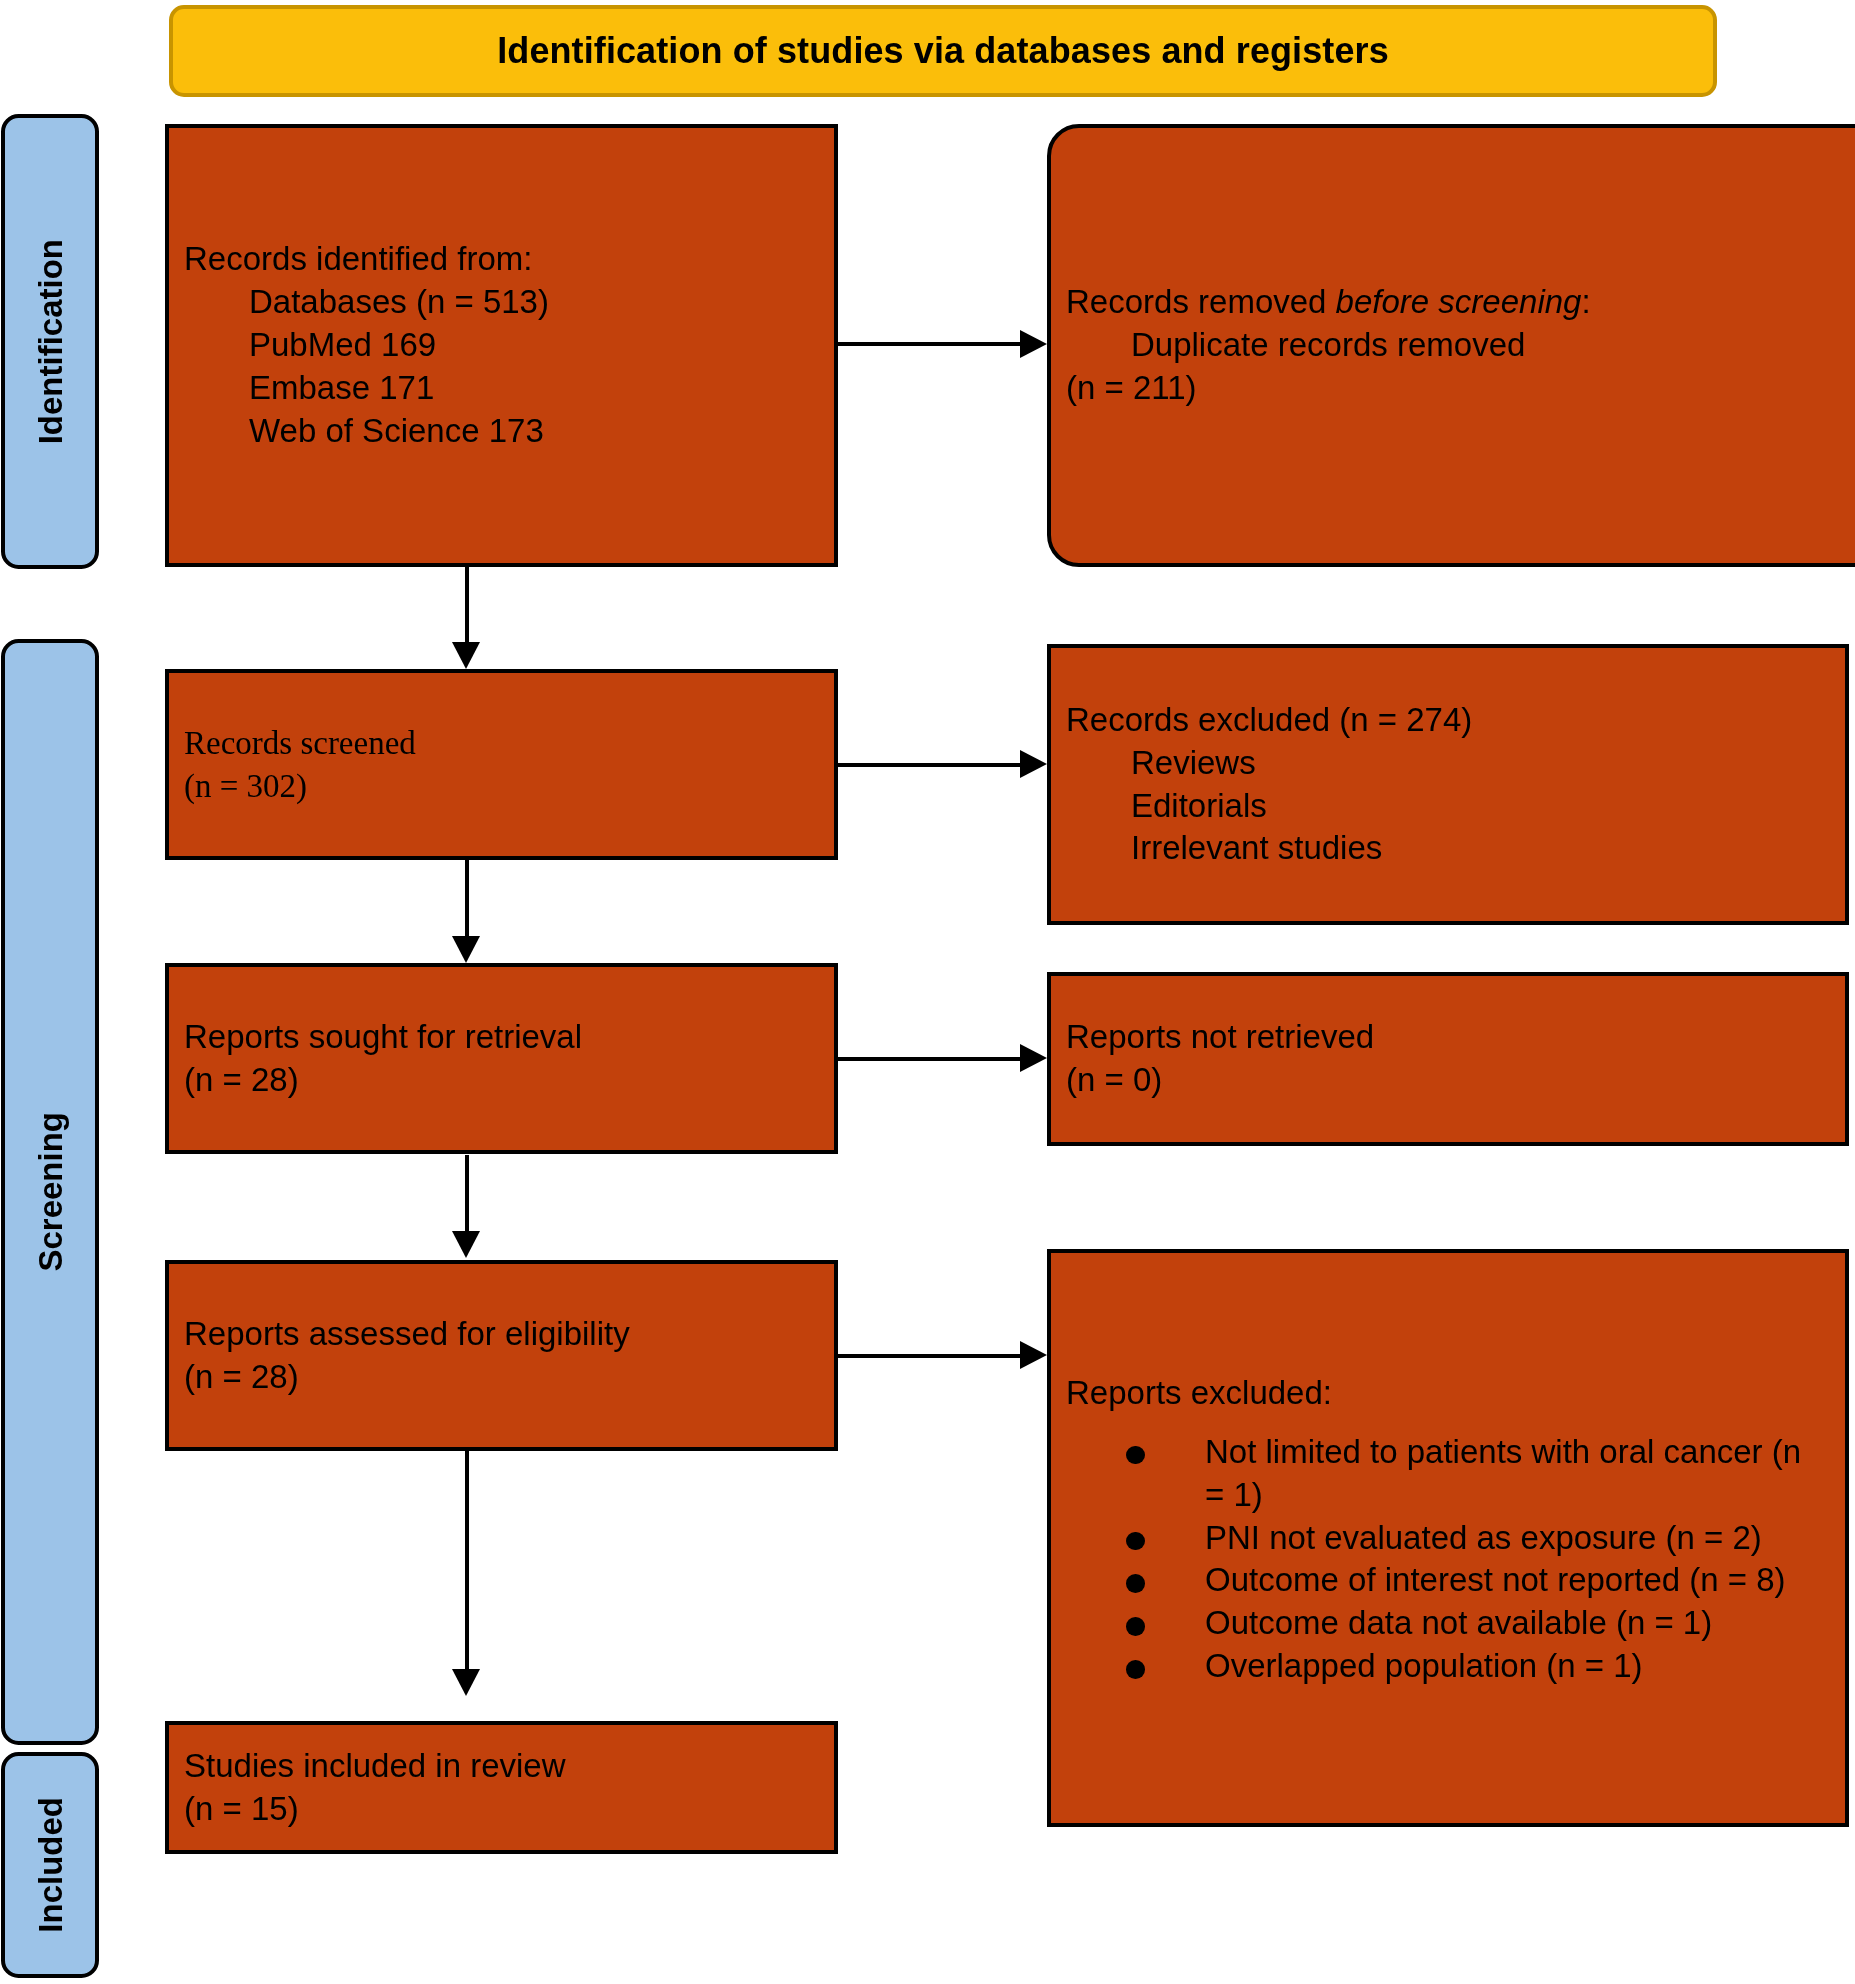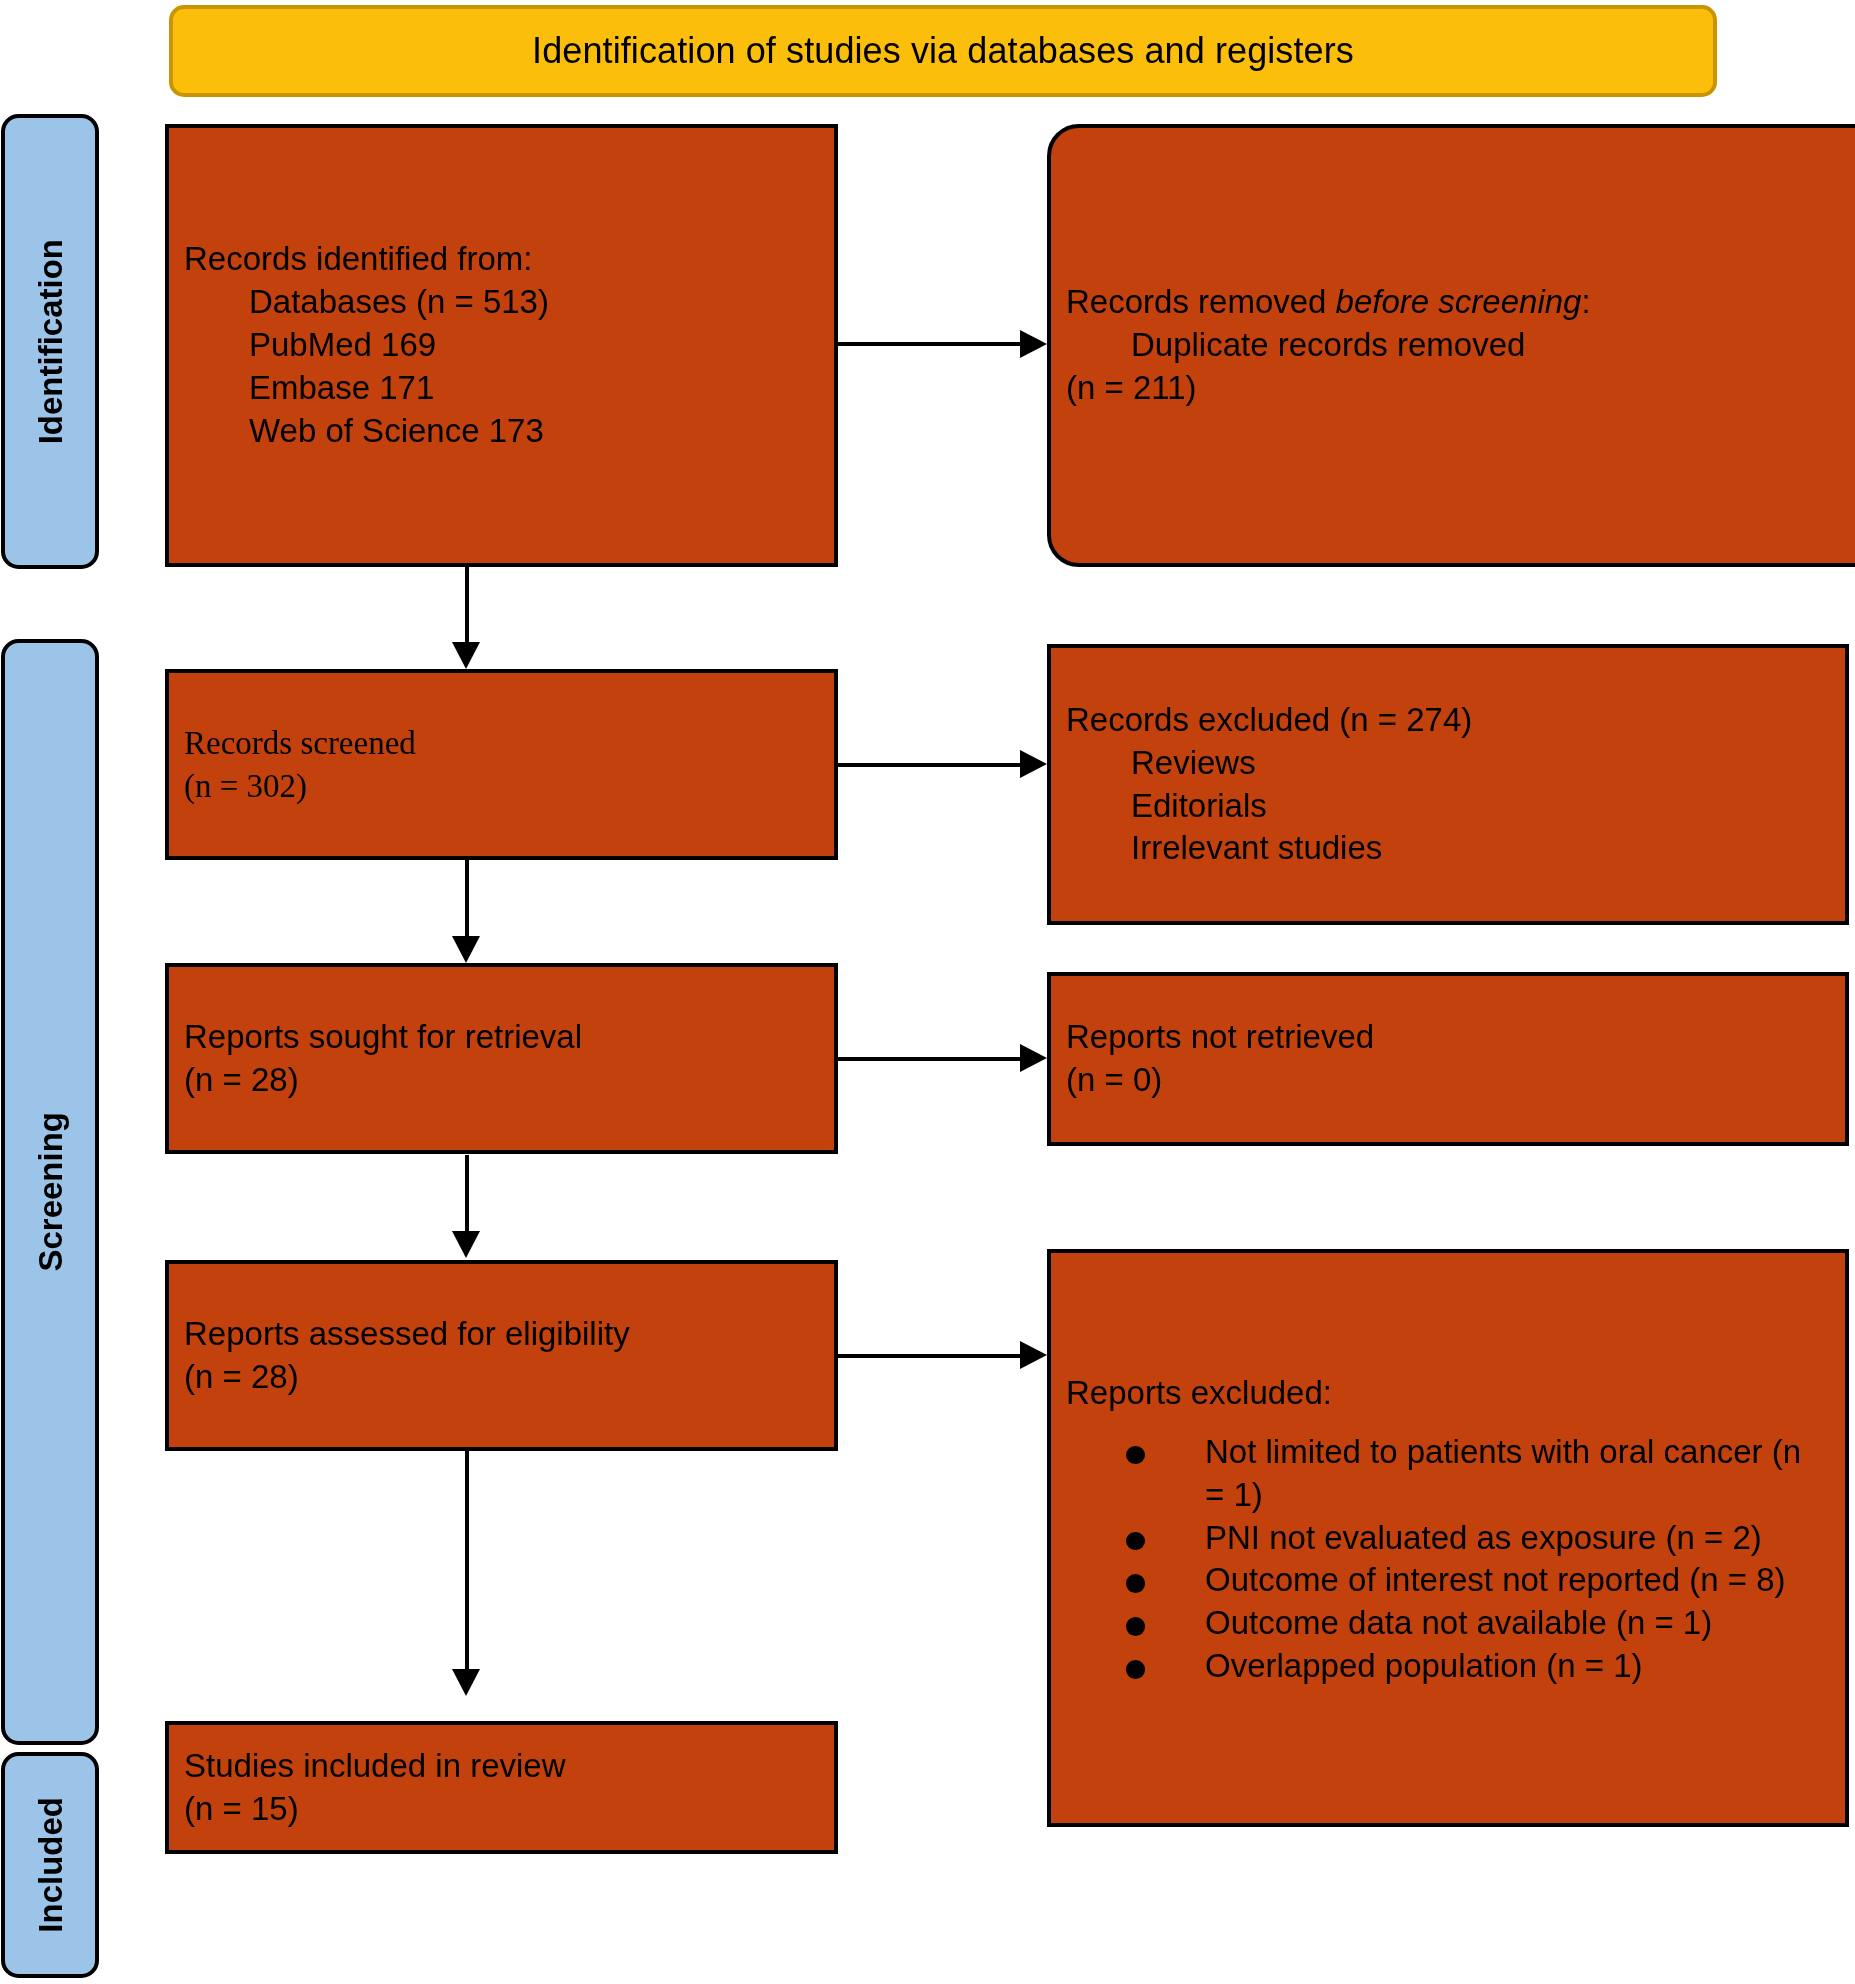--- a/index.html
+++ b/index.html
@@ -25,21 +25,21 @@
     background:#FBBE0A;
     border:4.1px solid #C89400;
     border-radius:15px;
     box-sizing:border-box;
     display:flex;
     align-items:center;
     justify-content:center;
   }
   .banner-text{
     font-size:36px;
-    font-weight:normal;
+    font-weight:bold;
     letter-spacing:0.1px;
     line-height:1.1;
     text-align:center;
     color:#000;
   }
 
   
   .phase{
     position:absolute;
     left:1.2px;

